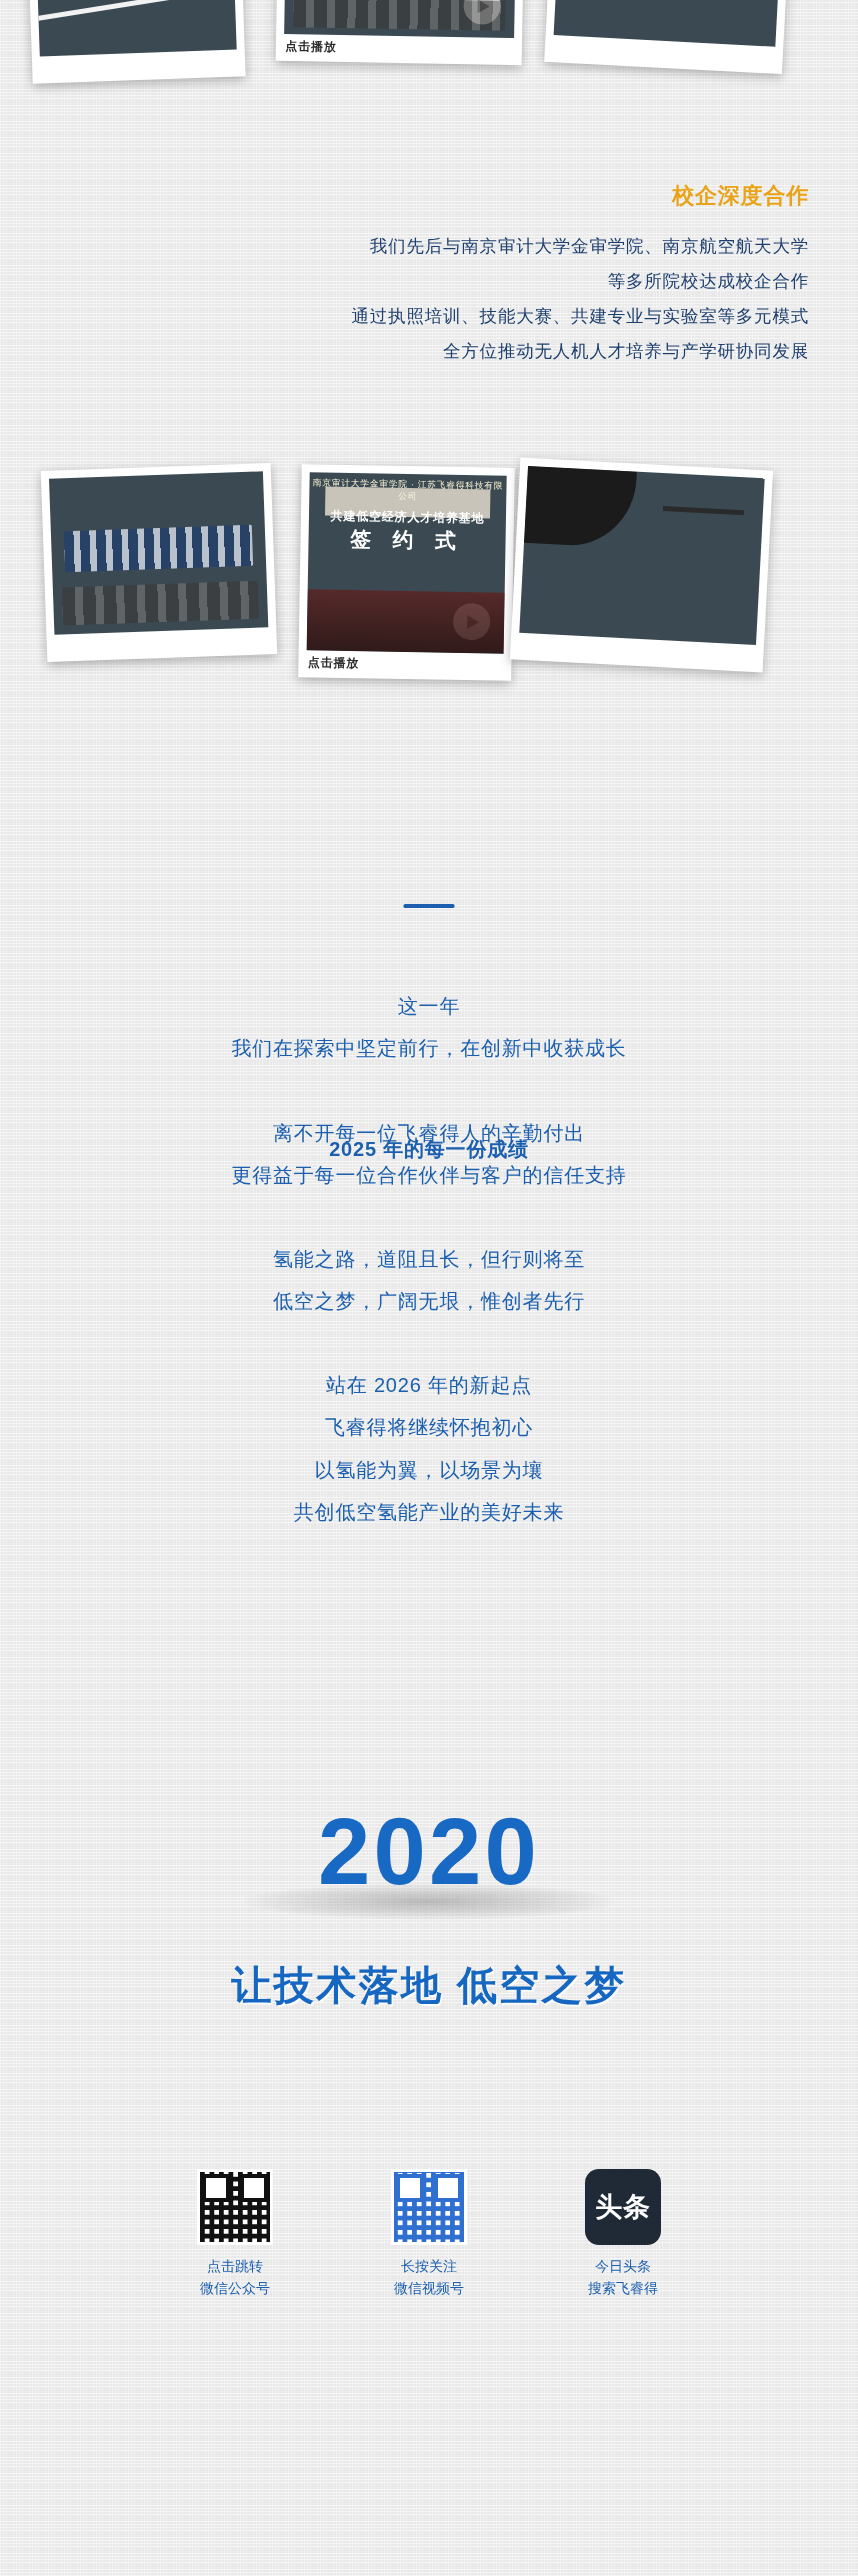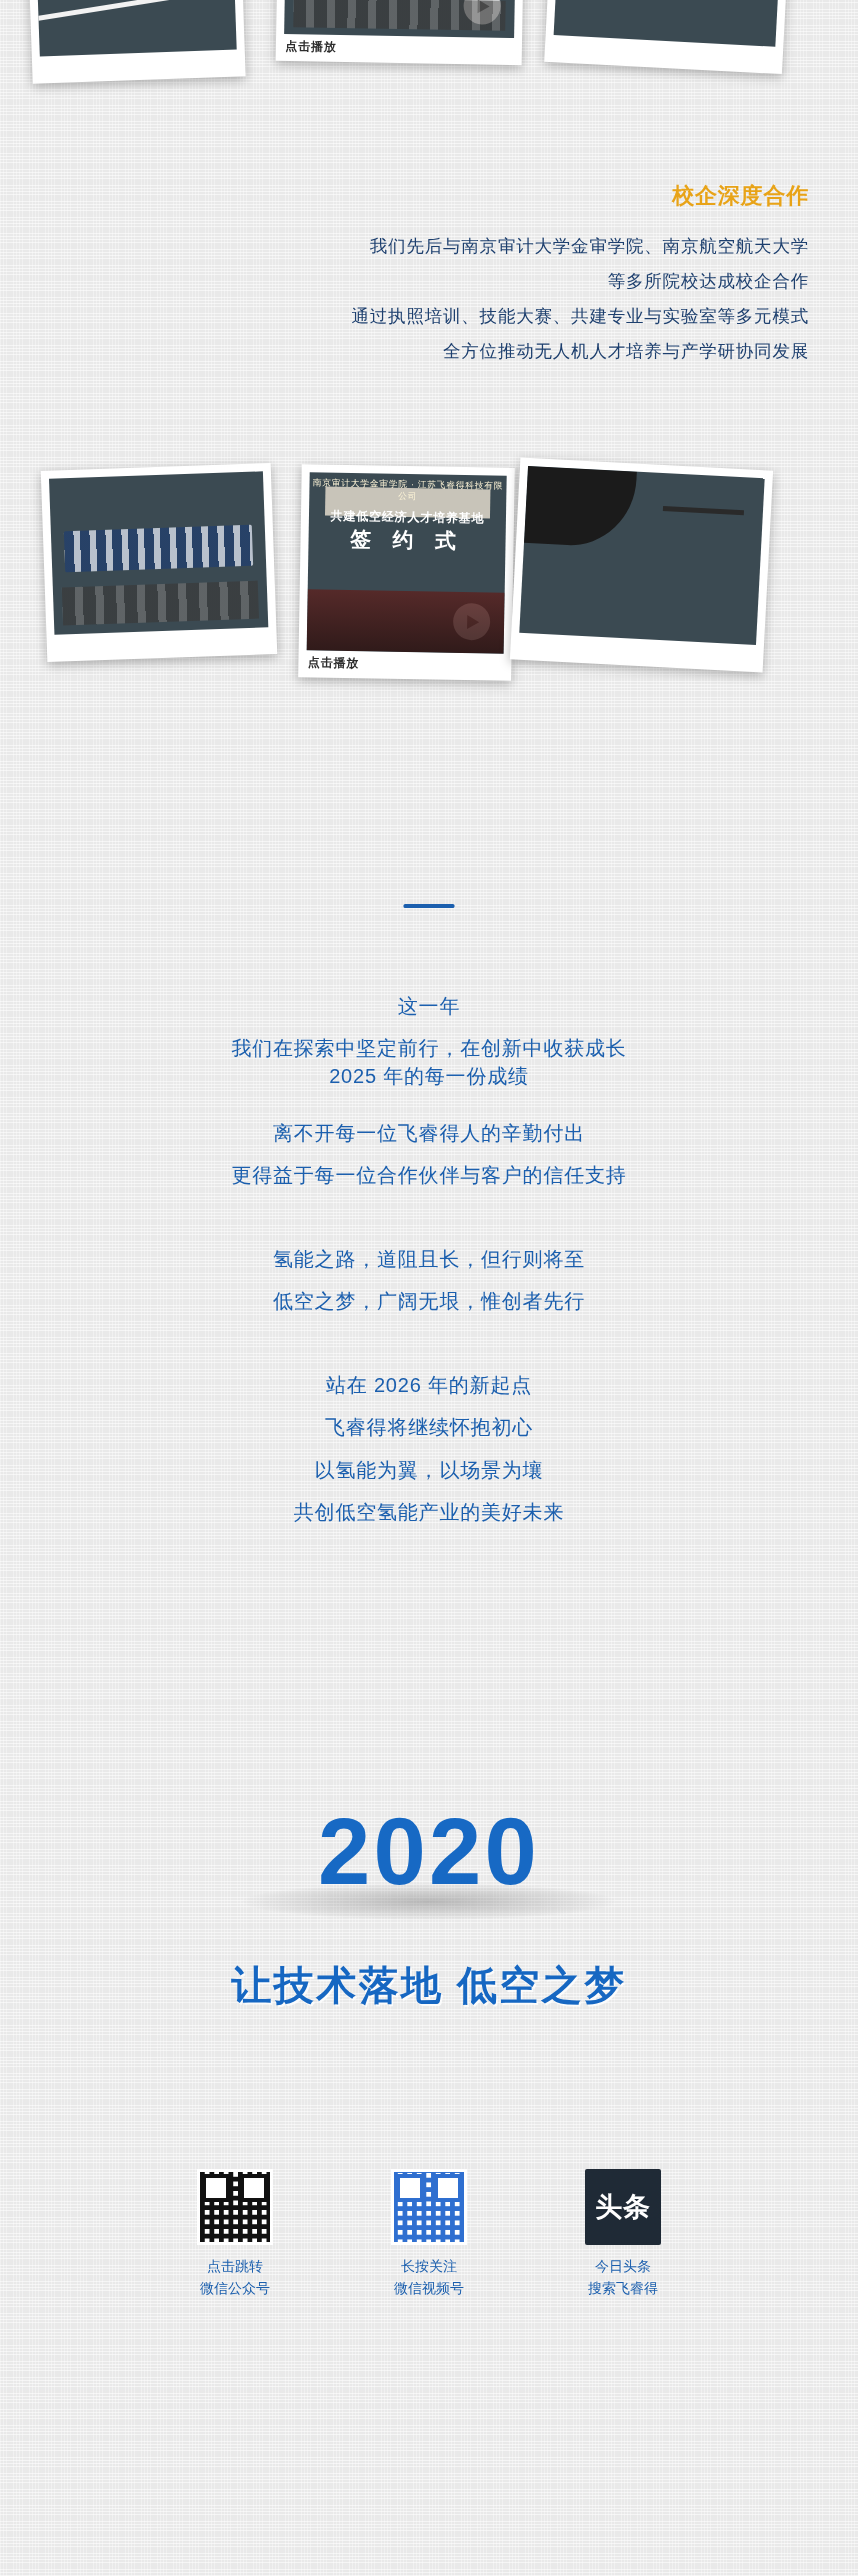--- a/index.html
+++ b/index.html
@@ -216,21 +216,21 @@
     background-image:
       repeating-linear-gradient(90deg,#2f6fd0 0 4px,transparent 4px 8.7px),
       repeating-linear-gradient(0deg,#2f6fd0 0 4px,transparent 4px 8.7px);
   }
   .qr-round .qr-mat:before,.qr-round .qr-mat:after{border-color:#2f6fd0;}
   .qr-logo{
     width:76px;height:76px;margin:0 auto 11px auto;
     background:#1f2a36;color:#fff;
     display:flex;align-items:center;justify-content:center;
     font-size:27px;font-weight:bold;letter-spacing:0.8px;
-    border-radius:2px;
+    border-radius:14px;
   }
   .qr-cap{
     color:#1b5fae;
     font-size:14px;
     line-height:21.5px;
   }
 </style>
 </head>
 <body>
 
@@ -279,21 +279,21 @@
 
   <div class="photo" style="left:515px; top:464px; width:253px; height:202px; transform:rotate(3deg);">
     <div class="inner sc-sky"></div>
     <span class="cap"></span>
   </div>
 
   <div class="divider" style="top:904px;"></div>
 
   <div class="center-block" style="top:985px;">这一年</div>
   <div class="center-block" style="top:1027px;">我们在探索中坚定前行，在创新中收获成长</div>
-  <div class="center-block" style="top:1055px;">2025 年的每一份成绩</div>
+  <div class="center-block" style="top:1128px;font-weight:bold;">2025 年的每一份成绩</div>
   <div class="center-block" style="top:1112px;">离不开每一位飞睿得人的辛勤付出</div>
   <div class="center-block" style="top:1154px;text-align:center;">更得益于每一位合作伙伴与客户的信任支持</div>
 
   <div class="center-block" style="top:1238px;">氢能之路，道阻且长，但行则将至</div>
   <div class="center-block" style="top:1280px;">低空之梦，广阔无垠，惟创者先行</div>
 
   <div class="center-block" style="top:1364px;">站在 2026 年的新起点</div>
   <div class="center-block" style="top:1406px;">飞睿得将继续怀抱初心</div>
   <div class="center-block" style="top:1449px;">以氢能为翼，以场景为壤</div>
   <div class="center-block" style="top:1491px;">共创低空氢能产业的美好未来</div>

